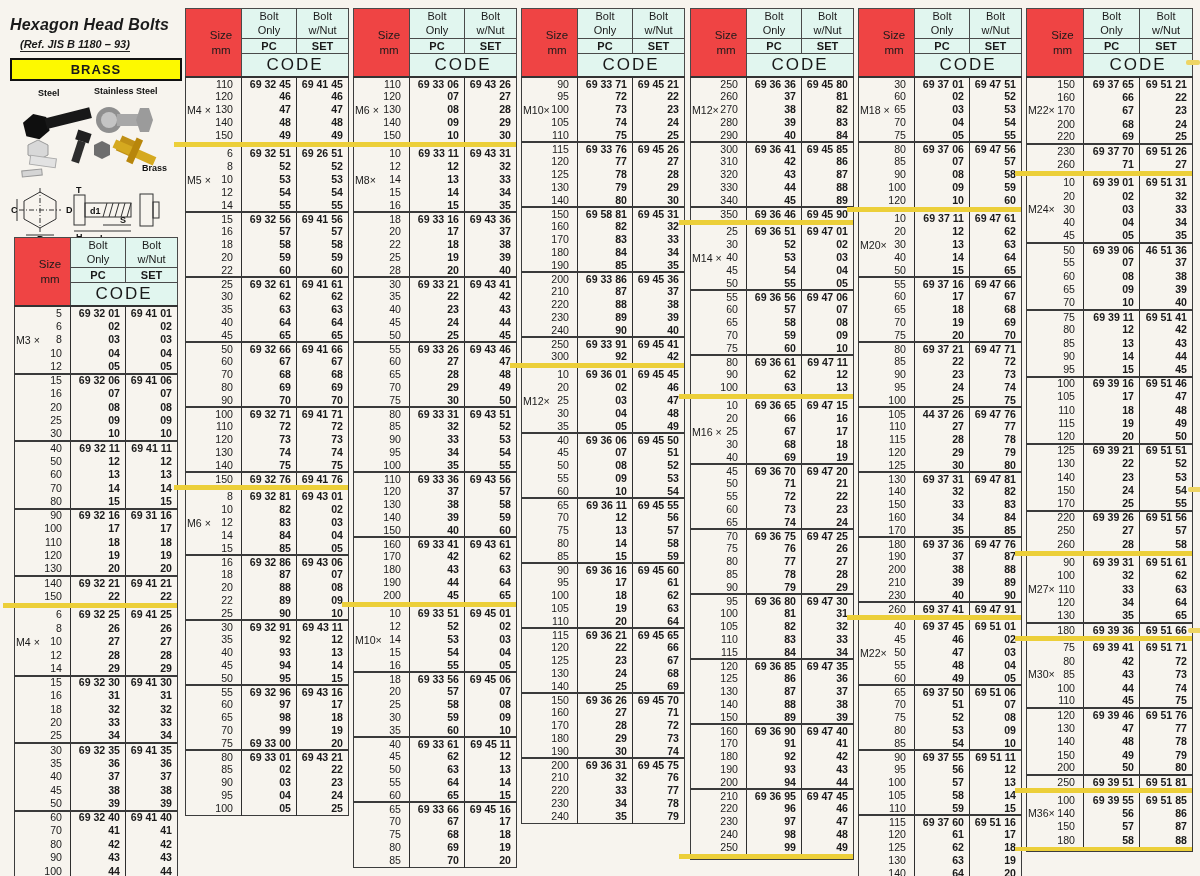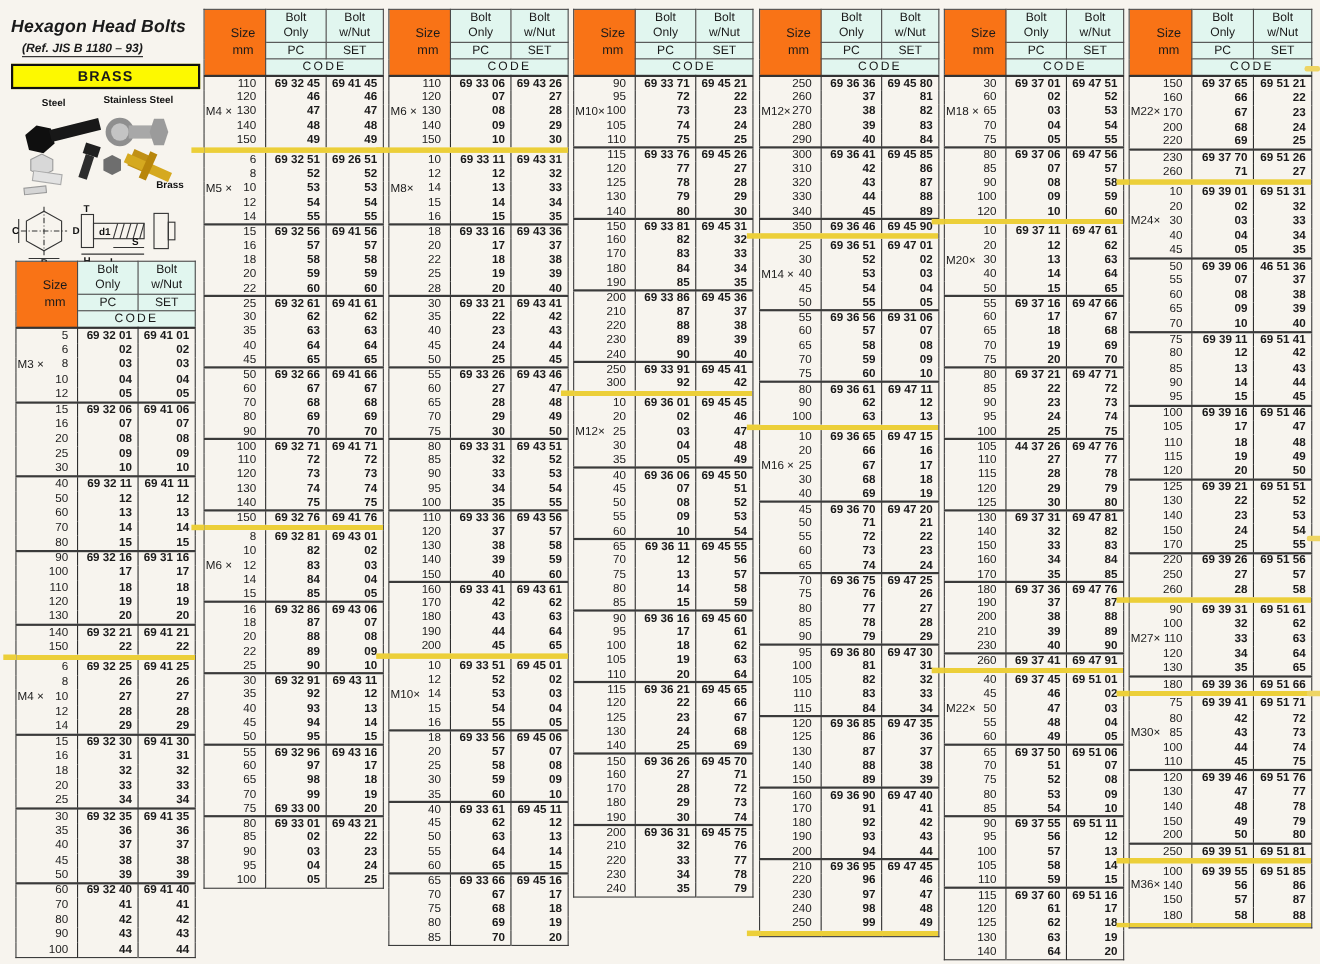--- a/index.html
+++ b/index.html
@@ -24,24 +24,24 @@
   #col-2{left:185px;top:8px;width:163px;}
   #col-3{left:353px;top:8px;width:163px;}
   #col-4{left:521px;top:8px;width:164px;}
   #col-5{left:690px;top:8px;width:164px;}
   #col-6{left:858px;top:8px;width:164px;}
   #col-7{left:1026px;top:8px;width:167px;}
 
   .code-table{border-collapse:collapse;table-layout:fixed;width:100%;
               border:1px solid #3c3c3c;}
   thead th{background:#e1f6ef;border:1px solid #4a4a4a;font-weight:400;text-align:center;margin-left:44px;}
-  th.h-size{background:#f97316;font-size:11.5px;line-height:1.3;padding-left:16px;}
+  th.h-size{background:#ef4444;font-size:11.5px;line-height:1.3;padding-left:16px;}
   th.h-bolt{height:30px;font-size:11px;line-height:1.2;}
-  th.h-unit{height:14px;font-size:11px;}
-  th.h-code{height:13px;font-size:11px;letter-spacing:2px;}
+  th.h-unit{height:14px;font-size:11px;font-weight:bold;}
+  th.h-code{height:13px;font-size:17px;letter-spacing:2px;}
   thead{border-bottom:2px solid #333;}
   tbody{border-top:2px solid #3a3a3a;}
   tbody.no-top{border-top:none;}
   tbody td{height:13px;font-size:10.6px;line-height:1;white-space:nowrap;
            padding:0;vertical-align:middle;}
   #col-1 tbody td{height:13.5px;}
   #col-7 tbody td{height:13.4px;}
   .c-size{padding-right:8px;text-align:right;border-right:1px solid #2e2e2e;position:relative;}
   .mlabel{position:absolute;left:1px;top:50%;transform:translateY(-50%);font-size:10.6px;}
   .c-pc,.c-set{font-weight:700;text-align:right;padding-right:5px;}
@@ -1143,21 +1143,21 @@
         </tr>
         <tr>
           <td class="c-size"><span class="mlabel"></span><span class="sval">140</span></td>
           <td class="c-pc">80</td>
           <td class="c-set">30</td>
         </tr>
       </tbody>
       <tbody>
         <tr>
           <td class="c-size"><span class="mlabel"></span><span class="sval">150</span></td>
-          <td class="c-pc">69 33 81</td>
+          <td class="c-pc">69 58 81</td>
           <td class="c-set">69 45 31</td>
         </tr>
         <tr>
           <td class="c-size"><span class="mlabel"></span><span class="sval">160</span></td>
           <td class="c-pc">82</td>
           <td class="c-set">32</td>
         </tr>
         <tr>
           <td class="c-size"><span class="mlabel"></span><span class="sval">170</span></td>
           <td class="c-pc">83</td>
@@ -1520,21 +1520,21 @@
         <tr>
           <td class="c-size"><span class="mlabel"></span><span class="sval">50</span></td>
           <td class="c-pc">55</td>
           <td class="c-set">05</td>
         </tr>
       </tbody>
       <tbody>
         <tr>
           <td class="c-size"><span class="mlabel"></span><span class="sval">55</span></td>
           <td class="c-pc">69 36 56</td>
-          <td class="c-set">69 31 06</td>
+          <td class="c-set">69 47 06</td>
         </tr>
         <tr>
           <td class="c-size"><span class="mlabel"></span><span class="sval">60</span></td>
           <td class="c-pc">57</td>
           <td class="c-set">07</td>
         </tr>
         <tr>
           <td class="c-size"><span class="mlabel"></span><span class="sval">65</span></td>
           <td class="c-pc">58</td>
           <td class="c-set">08</td>

